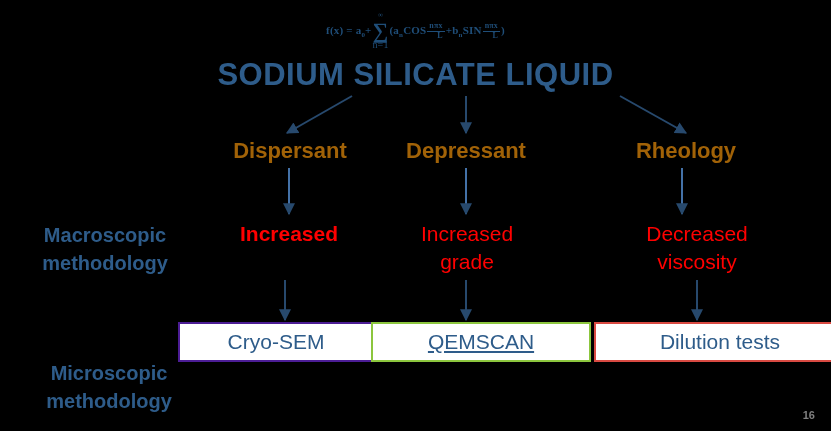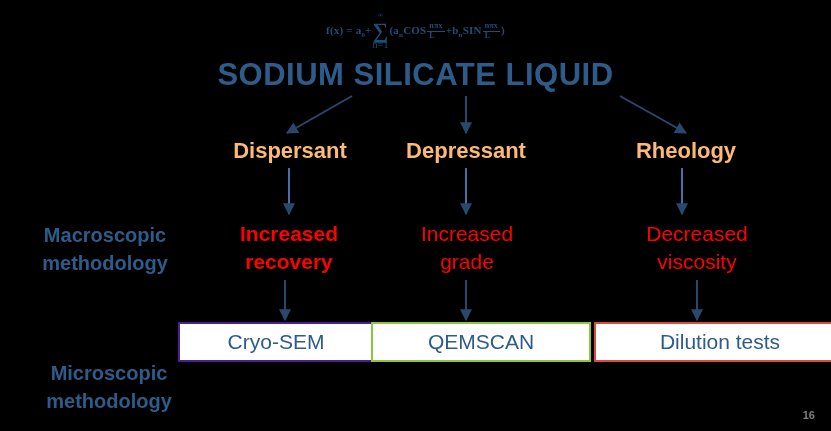--- a/index.html
+++ b/index.html
@@ -52,21 +52,21 @@
     left: 50%;
     transform: translateX(-50%);
     bottom: -9px;
     font-size: 10px;
     font-weight: normal;
     white-space: nowrap;
   }
   #formula .frac {
     display: inline-block;
     vertical-align: middle;
-    text-align: left;
+    text-align: right;
     font-size: 8px;
     line-height: 1.05;
     margin: 0 1px;
   }
   #formula .frac .num { display: block; border-bottom: 1px solid #1F4E79; padding: 0 2px; }
   #formula .frac .den { display: block; padding: 0 2px; }
   #formula sub { font-size: 7px; }
 
   
   #title {
@@ -79,21 +79,21 @@
     font-size: 31px;
     font-weight: bold;
     letter-spacing: 0.5px;
     white-space: nowrap;
   }
 
   
   .yellow-label {
     position: absolute;
     top: 138px;
-    color: #fdba74;
+    color: #a16207;
     font-size: 22px;
     font-weight: bold;
     text-align: center;
     white-space: nowrap;
   }
 
   
   .red-label {
     position: absolute;
     top: 220px;
@@ -193,35 +193,34 @@
     <span>Macroscopic</span><br>
     <span>methodology</span>
   </div>
   <div class="side-label" style="left:14px; top:311px; width:190px;margin-top:48px;">
     <span>Microscopic</span><br>
     <span>methodology</span>
   </div>
 
   <div class="red-label bold" style="left:196px; width:186px;">
     <span>Increased</span><br>
-    <span>recovery</span>
   </div>
   <div class="red-label" style="left:377px; width:180px;">
     <span>Increased</span><br>
     <span>grade</span>
   </div>
   <div class="red-label" style="left:604px; width:186px;">
     <span>Decreased</span><br>
     <span>viscosity</span>
   </div>
 
   <div class="method-box" id="box-cryo" style="left:178px; width:196px;">
     <span>Cryo-SEM</span>
   </div>
-  <div class="method-box" id="box-qemscan" style="left:371px; width:220px;">
+  <div class="method-box" id="box-qemscan" style="left:371px; width:220px;text-decoration:underline;">
     <span>QEMSCAN</span>
   </div>
   <div class="method-box" id="box-dilution" style="left:594px; width:252px;">
     <span>Dilution tests</span>
   </div>
 
   <div id="page-number">16</div>
 
 </div>
 

